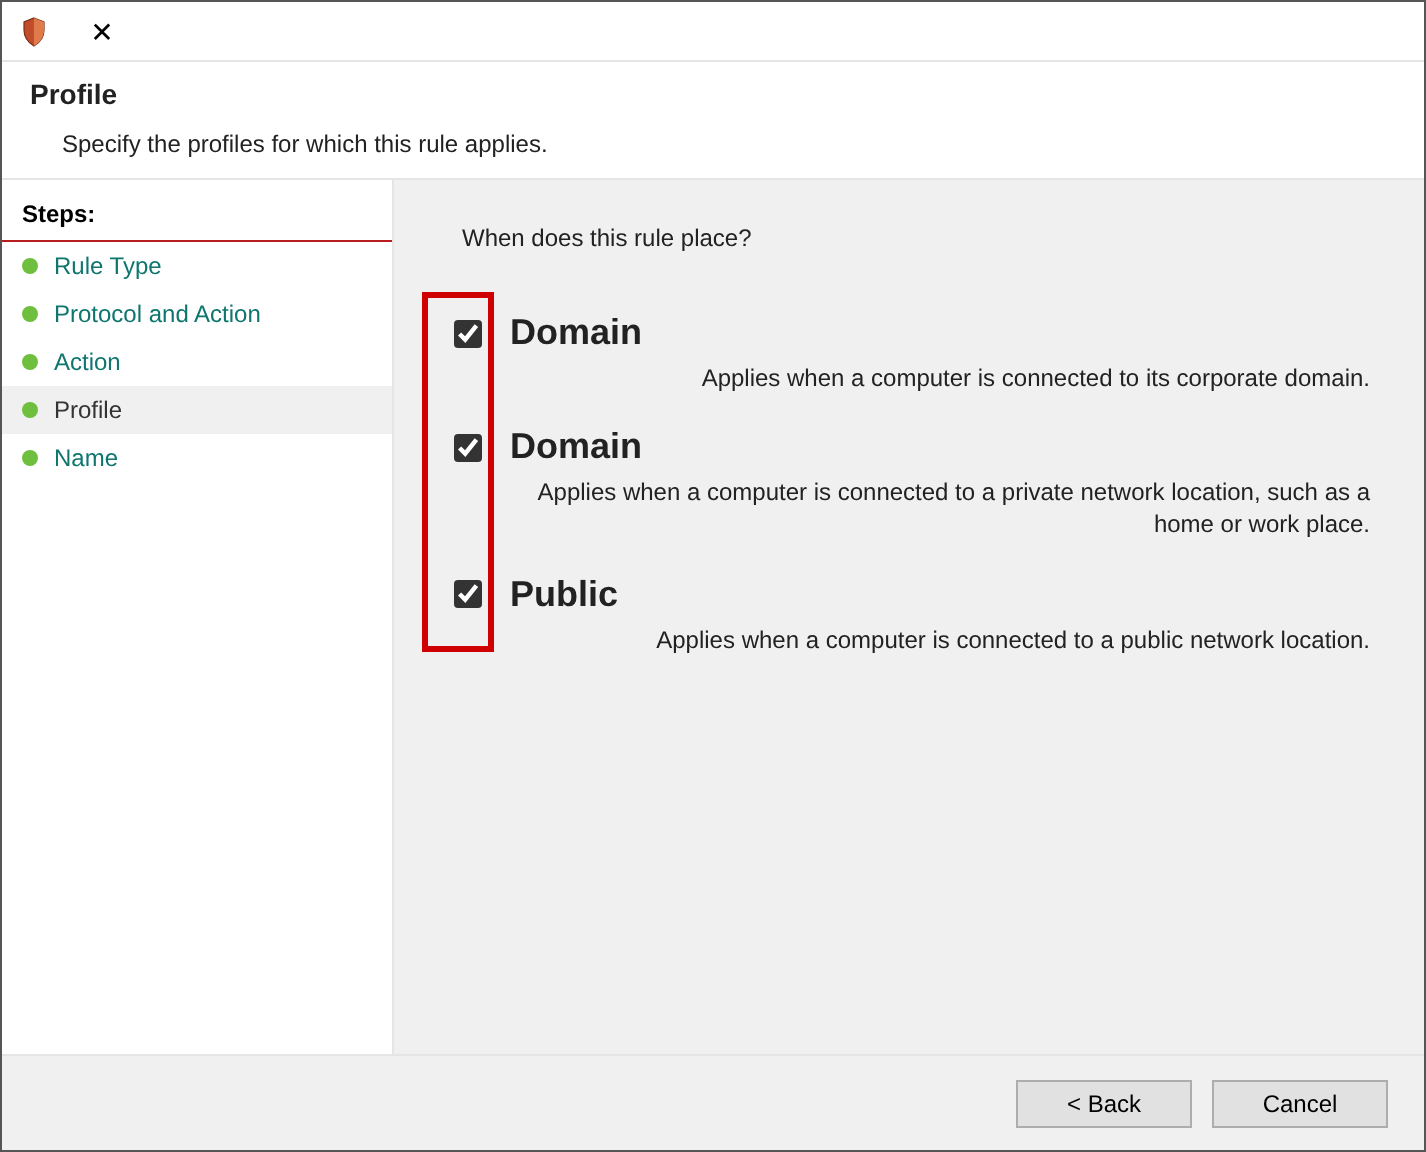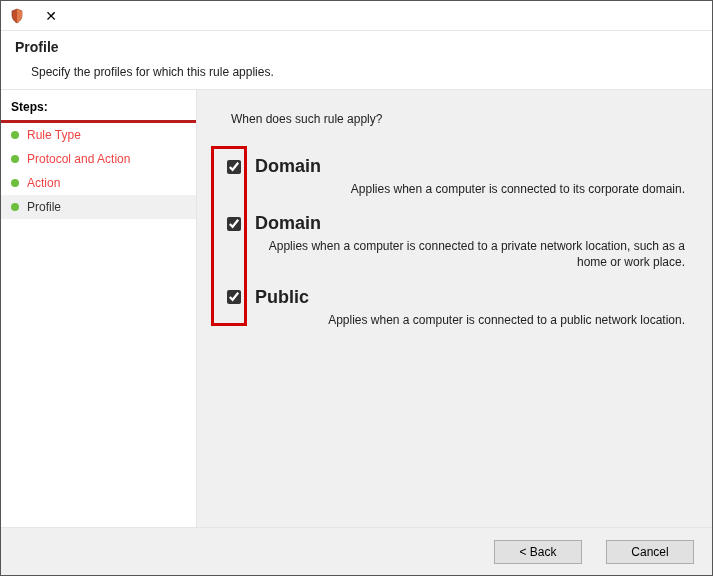--- a/index.html
+++ b/index.html
@@ -8,37 +8,37 @@
   .window { width: 713px; height: 576px; border: 1px solid #555; background: #fff; position: relative; overflow: hidden; }
   .titlebar { height: 30px; display: flex; align-items: center; padding: 0 6px 0 8px; border-bottom: 1px solid #e5e5e5; }
   .titlebar .icon-slot { width: 16px; height: 16px; margin-right: 6px; display: flex; align-items: center; justify-content: center; }
   .titlebar .title-text { flex: 1; font-size: 12px; }
   .titlebar .close { width: 40px; height: 28px; display: flex; align-items: center; justify-content: center; cursor: pointer; font-size: 14px; }
   .header { padding: 8px 14px 10px 14px; }
   .header h1 { margin: 0 0 10px 0; font-size: 14px; font-weight: 700; color: #222; }
   .header .subtitle { font-size: 12px; color: #222; margin-left: 16px; }
   .body-area { display: flex; height: calc(100% - 30px - 66px); border-top: 1px solid #e5e5e5; }
   .sidebar { width: 196px; background: #fff; border-right: 1px solid #e5e5e5; padding-top: 6px; }
-  .sidebar .steps-head { font-weight: 700; font-size: 12px; padding: 4px 10px 6px 10px; border-bottom: 3px solid #b91c1c; display: block; }
+  .sidebar .steps-head { font-weight: 700; font-size: 12px; padding: 4px 10px 6px 10px; border-bottom: 1px solid #b91c1c; display: block; }
   .sidebar ul { list-style: none; margin: 0; padding: 0; }
   .sidebar li { display: flex; align-items: center; height: 24px; padding: 0 10px; cursor: pointer; }
   .sidebar li .bullet { width: 8px; height: 8px; border-radius: 50%; margin-right: 8px; flex-shrink: 0; }
-  .sidebar li .step-link { color: #ef4444; font-size: 12px; }
+  .sidebar li .step-link { color: #0f766e; font-size: 12px; }
   .sidebar li.current { background: #f0f0f0; }
   .sidebar li.current .step-link { color: #333; }
   .content { flex: 1; background: #f0f0f0; padding: 18px 18px 18px 30px; position: relative; overflow: hidden; }
   .content .question { font-size: 12px; color: #222; margin: 4px 0 30px 4px; }
   .highlight-box { position: absolute; left: 14px; top: 56px; width: 36px; height: 180px; border: 3px solid #d10000; pointer-events: none; }
   .opt-list { margin-left: 0; }
   .opt { margin-bottom: 16px; margin-left: 0; }
   .opt .row1 { display: flex; align-items: center; }
   .opt input[type=checkbox] { width: 14px; height: 14px; margin: 0 14px 0 0; cursor: pointer; accent-color: #333; }
   .opt .opt-label { font-weight: 700; font-size: 18px; color: #222; }
   .opt .opt-desc { font-size: 12px; color: #222; margin: 4px 0 0 28px; line-height: 1.35; max-width: 430px; text-align: right; }
-  .footer { position: absolute; left: 0; right: 0; bottom: 0; height: 48px; background: #f0f0f0; border-top: 1px solid #e5e5e5; display: flex; align-items: center; justify-content: flex-end; padding-right: 18px; gap: 24px; }
+  .footer { position: absolute; left: 0; right: 0; bottom: 0; height: 48px; background: #f0f0f0; border-top: 1px solid #e5e5e5; display: flex; align-items: center; justify-content: flex-end; padding-right: 18px; gap: 10px; }
   .btn { min-width: 88px; height: 24px; background: #e1e1e1; border: 1px solid #adadad; font-size: 12px; display: inline-flex; align-items: center; justify-content: center; cursor: pointer; padding: 0 10px; }
   .btn-wrap { display: inline-flex; }
   .btn-wrap.emph { border: 3px solid #d10000; padding: 1px; }
 </style>
 </head>
 <body>
 
 <div class="window">
 
   <div class="titlebar">
@@ -72,25 +72,29 @@
             <span class="step-link">Protocol and Action</span>
           </li>
           <li>
             <span class="bullet" style="background: rgb(111, 191, 63);"></span>
             <span class="step-link">Action</span>
           </li>
           <li class="current">
             <span class="bullet" style="background: rgb(111, 191, 63);"></span>
             <span class="step-link">Profile</span>
           </li>
+          <li>
+            <span class="bullet" style="background: rgb(111, 191, 63);"></span>
+            <span class="step-link">Name</span>
+          </li>
         </ul>
     </div>
 
     <div class="content">
-      <div class="question">When does such rule apply?</div>
+      <div class="question">When does this rule place?</div>
       <div id="highlight-cb" class="highlight-box"></div>
       <div class="opt-list" id="opt-list">
           <div class="opt">
             <div class="row1">
               <input type="checkbox" checked="" style="">
               <span class="opt-label">Domain</span>
             </div>
             <div class="opt-desc">Applies when a computer is connected to its corporate domain.</div>
           </div>
           <div class="opt">

